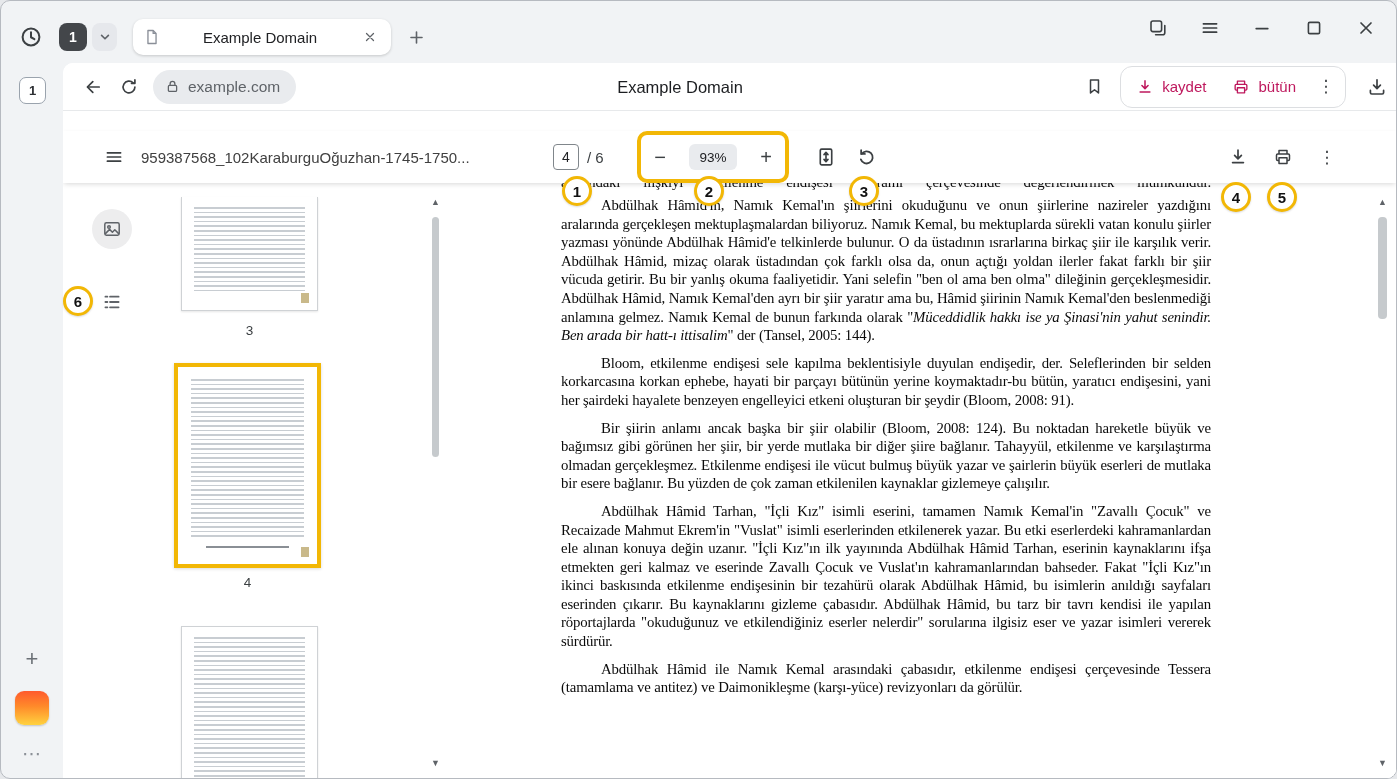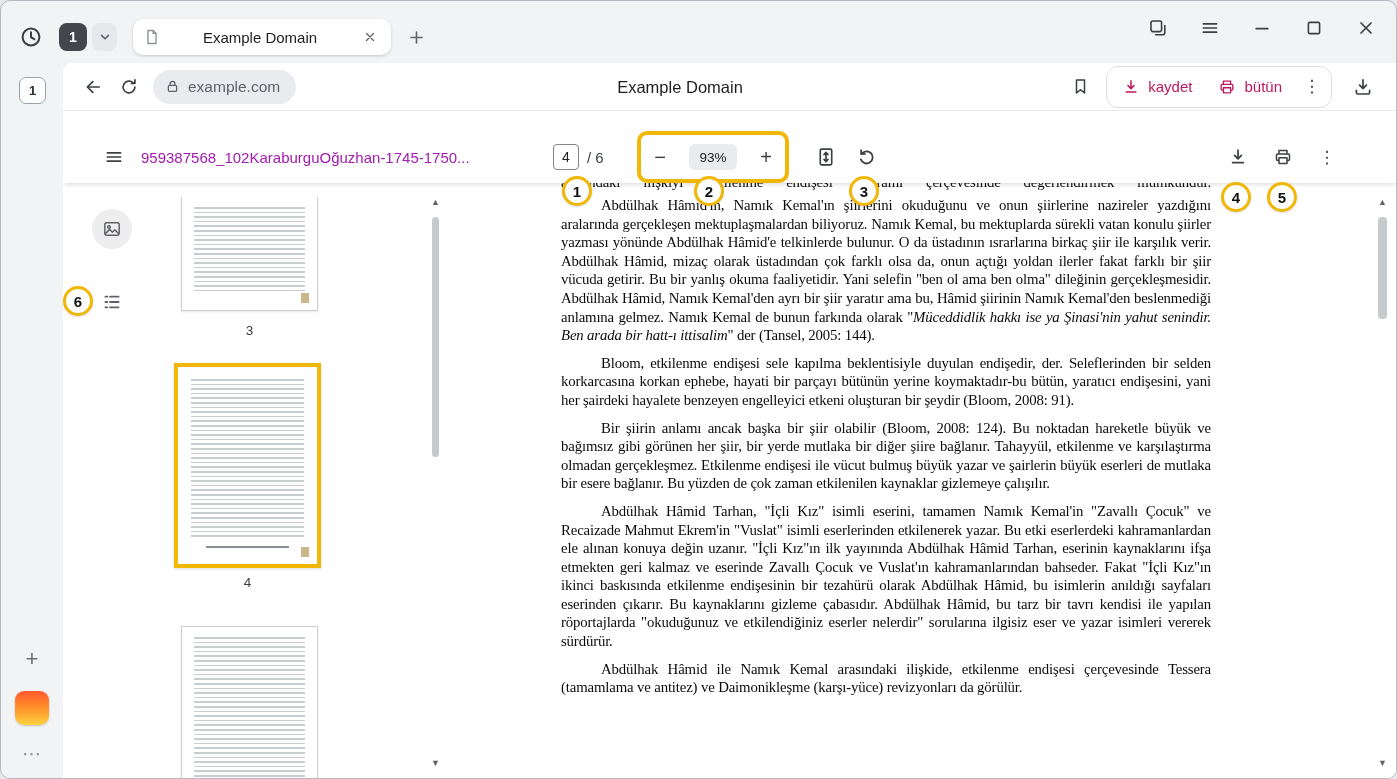--- a/index.html
+++ b/index.html
@@ -26,39 +26,39 @@
   
   .body-row{display:flex;height:calc(100% - 62px);}
   .left-rail{width:62px;position:relative;flex:none;}
   .ws{position:absolute;left:18px;top:14px;width:27px;height:27px;border:1.5px solid #9aa3ad;border-radius:7px;background:#fff;color:#2d2f33;font-size:13px;font-weight:700;}
   .rail-plus{position:absolute;left:0;top:583px;width:62px;height:26px;font-size:22px;color:#6b7076;font-weight:400;}
   .rail-logo{position:absolute;left:14px;top:628px;width:34px;height:34px;border-radius:9px;background:linear-gradient(180deg,#ff5a2d 0%,#ff8a2a 45%,#ffd23f 100%);box-shadow:0 1px 2px rgba(0,0,0,.2);}
   .rail-more{position:absolute;left:0;top:678px;width:62px;height:24px;font-size:19px;color:#8b9097;letter-spacing:1px;}
 
   
   .main{flex:1;position:relative;background:#fff;border-top-left-radius:10px;overflow:hidden;}
-  .browser-toolbar{position:absolute;top:0;left:0;right:0;height:48px;background:#fff;border-bottom:1px solid #e7e9eb;display:flex;align-items:center;padding:0 16px 0 12px;z-index:5;}
+  .browser-toolbar{position:absolute;top:0;left:0;right:0;height:48px;background:#fff;border-bottom:1px solid #e7e9eb;display:flex;align-items:center;padding:0 2px 0 12px;z-index:5;}
   .nav-btn{width:36px;height:36px;color:#3c4043;}
   .addr{height:34px;border-radius:17px;background:#e9ebee;display:flex;align-items:center;gap:8px;padding:0 16px 0 12px;margin-left:6px;cursor:pointer;}
   .addr .url{font-size:15.5px;color:#5f6368;}
   .addr .lock{color:#5f6368;display:flex;}
   .bt-title{position:absolute;left:617px;top:50%;transform:translate(-50%,-50%);font-size:16.5px;color:#1c1e21;white-space:nowrap;}
   .bt-right{margin-left:auto;display:flex;align-items:center;gap:10px;}
   .bmk{width:32px;height:32px;color:#3c4043;}
   .act-group{display:flex;align-items:center;border:1px solid #dcdee1;border-radius:12px;height:42px;background:#fff;padding:0 2px;}
   .act-btn{height:40px;padding:0 13px;gap:8px;font-size:15px;color:#be185d;}
   .act-kebab{width:34px;height:40px;font-size:17px;color:#3c4043;}
   .dl-btn{width:34px;height:34px;color:#3c4043;margin-left:4px;}
 
   
   .page{position:absolute;top:48px;left:0;right:0;bottom:0;background:#fff;}
   .pdf-toolbar{position:absolute;top:20px;left:0;right:0;height:52px;background:#fff;box-shadow:0 2px 5px -1px rgba(0,0,0,.16);z-index:4;}
   .pdf-toolbar>*{position:absolute;top:50%;transform:translateY(-50%);}
   .pt-menu{left:38px;width:26px;height:26px;color:#3c4043;}
-  .pt-filename{left:78px;font-size:15px;color:#a21caf;white-space:nowrap;}
+  .pt-filename{left:78px;font-size:15px;color:#404040;white-space:nowrap;}
   .pt-pagebox{left:490px;width:26px;height:26px;border:1px solid #80868b;border-radius:4px;background:#fff;font-size:14px;color:#202124;display:flex;align-items:center;justify-content:center;cursor:text;}
   .pt-total{left:524px;font-size:15px;color:#3c4043;white-space:nowrap;}
   .pt-zo{left:584px;width:26px;height:26px;font-size:20px;color:#3c4043;}
   .pt-zv{left:626px;width:48px;height:26px;border-radius:6px;background:#e9ebee;font-size:13.5px;color:#202124;display:flex;align-items:center;justify-content:center;}
   .pt-zi{left:690px;width:26px;height:26px;font-size:20px;color:#3c4043;}
   .pt-fit{left:750px;width:26px;height:26px;color:#3c4043;}
   .pt-rot{left:790px;width:26px;height:26px;color:#3c4043;}
   .pt-dl{left:1162px;width:26px;height:26px;color:#3c4043;}
   .pt-pr{left:1207px;width:26px;height:26px;color:#3c4043;}
   .pt-kebab{left:1251px;width:26px;height:26px;font-size:17px;color:#3c4043;}
@@ -320,21 +320,21 @@
           </div>
 
           <div class="content">
             <div class="clipline">
                 <span>arasındaki ilişkiyi etkilenme endişesi kavramı çerçevesinde değerlendirmek mümkündür.</span>
               </div>
             <p><span>Abdülhak Hâmıd'in, Namık Kemal'ın şiirlerini okuduğunu ve onun şiirlerine nazireler yazdığını aralarında gerçekleşen mektuplaşmalardan biliyoruz. Namık Kemal, bu mektuplarda sürekli vatan konulu şiirler yazması yönünde Abdülhak Hâmid'e telkinlerde bulunur. O da üstadının ısrarlarına birkaç şiir ile karşılık verir. Abdülhak Hâmid, mizaç olarak üstadından çok farklı olsa da, onun açtığı yoldan ilerler fakat farklı bir şiir vücuda getirir. Bu bir yanlış okuma faaliyetidir. Yani selefin "ben ol ama ben olma" dileğinin gerçekleşmesidir. Abdülhak Hâmid, Namık Kemal'den ayrı bir şiir yaratır ama bu, Hâmid şiirinin Namık Kemal'den beslenmediği anlamına gelmez. Namık Kemal de bunun farkında olarak "</span><i>Müceddidlik hakkı ise ya Şinasi'nin yahut senindir. Ben arada bir hatt-ı ittisalim</i><span>" der (Tansel, 2005: 144).</span></p>
             <p>Bloom, etkilenme endişesi sele kapılma beklentisiyle duyulan endişedir, der. Seleflerinden bir selden korkarcasına korkan ephebe, hayati bir parçayı bütünün yerine koymaktadır-bu bütün, yaratıcı endişesini, yani her şairdeki hayalete benzeyen engelleyici etkeni oluşturan bir şeydir (Bloom, 2008: 91).</p>
             <p>Bir şiirin anlamı ancak başka bir şiir olabilir (Bloom, 2008: 124). Bu noktadan hareketle büyük ve bağımsız gibi görünen her şiir, bir yerde mutlaka bir diğer şiire bağlanır. Tahayyül, etkilenme ve karşılaştırma olmadan gerçekleşmez. Etkilenme endişesi ile vücut bulmuş büyük yazar ve şairlerin büyük eserleri de mutlaka bir esere bağlanır. Bu yüzden de çok zaman etkilenilen kaynaklar gizlemeye çalışılır.</p>
             <p>Abdülhak Hâmid Tarhan, "İçli Kız" isimli eserini, tamamen Namık Kemal'in "Zavallı Çocuk" ve Recaizade Mahmut Ekrem'in "Vuslat" isimli eserlerinden etkilenerek yazar. Bu etki eserlerdeki kahramanlardan ele alınan konuya değin uzanır. "İçli Kız"ın ilk yayınında Abdülhak Hâmid Tarhan, eserinin kaynaklarını ifşa etmekten geri kalmaz ve eserinde Zavallı Çocuk ve Vuslat'ın kahramanlarından bahseder. Fakat "İçli Kız"ın ikinci baskısında etkilenme endişesinin bir tezahürü olarak Abdülhak Hâmid, bu isimlerin anıldığı sayfaları eserinden çıkarır. Bu kaynaklarını gizleme çabasıdır. Abdülhak Hâmid, bu tarz bir tavrı kendisi ile yapılan röportajlarda "okuduğunuz ve etkilendiğiniz eserler nelerdir" sorularına ilgisiz eser ve yazar isimleri vererek sürdürür.</p>
-            <p>Abdülhak Hâmid ile Namık Kemal arasındaki ilişkide, etkilenme endişesi çerçevesinde Tessera (tamamlama ve antitez) ve Daimonikleşme (karşı-yüce) revizyonları da görülür.</p>
+            <p>Abdülhak Hâmid ile Namık Kemal arasındaki çabasıdır, etkilenme endişesi çerçevesinde Tessera (tamamlama ve antitez) ve Daimonikleşme (karşı-yüce) revizyonları da görülür.</p>
           </div>
 
           <div class="msb">
             <button class="sb-up">▲</button>
             <div class="sb-thumb"></div>
             <button class="sb-dn">▼</button>
           </div>
         </div>
       </div>
     </div>

